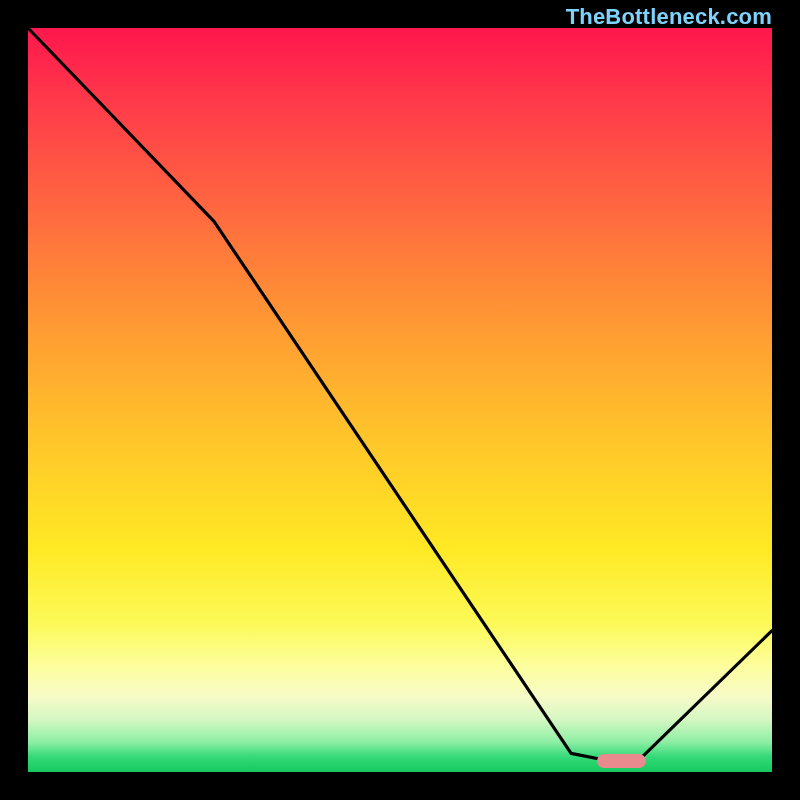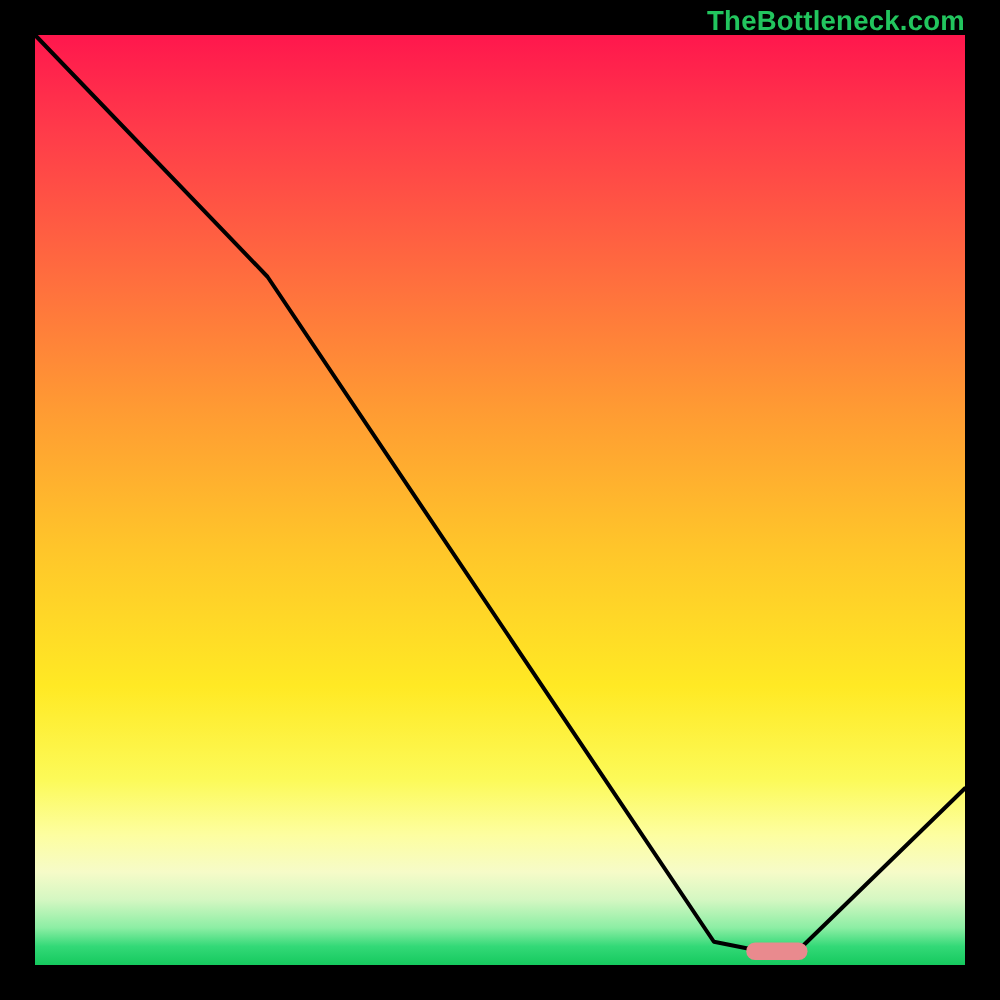--- a/index.html
+++ b/index.html
@@ -36,21 +36,21 @@
       #d4f7c2 93%,
       #8ceea4 96%,
       #33d977 98%,
       #15c95e 100%
     );
   }
   .watermark {
     position: absolute;
     top: 4px;
     right: 28px;
-    color: #22c55e;
+    color: #7dd3fc;
     font-size: 22px;
     font-weight: 600;
     letter-spacing: 0.2px;
     user-select: none;
   }
   svg.curve {
     position: absolute;
     left: 0;
     top: 0;
     width: 744px;

